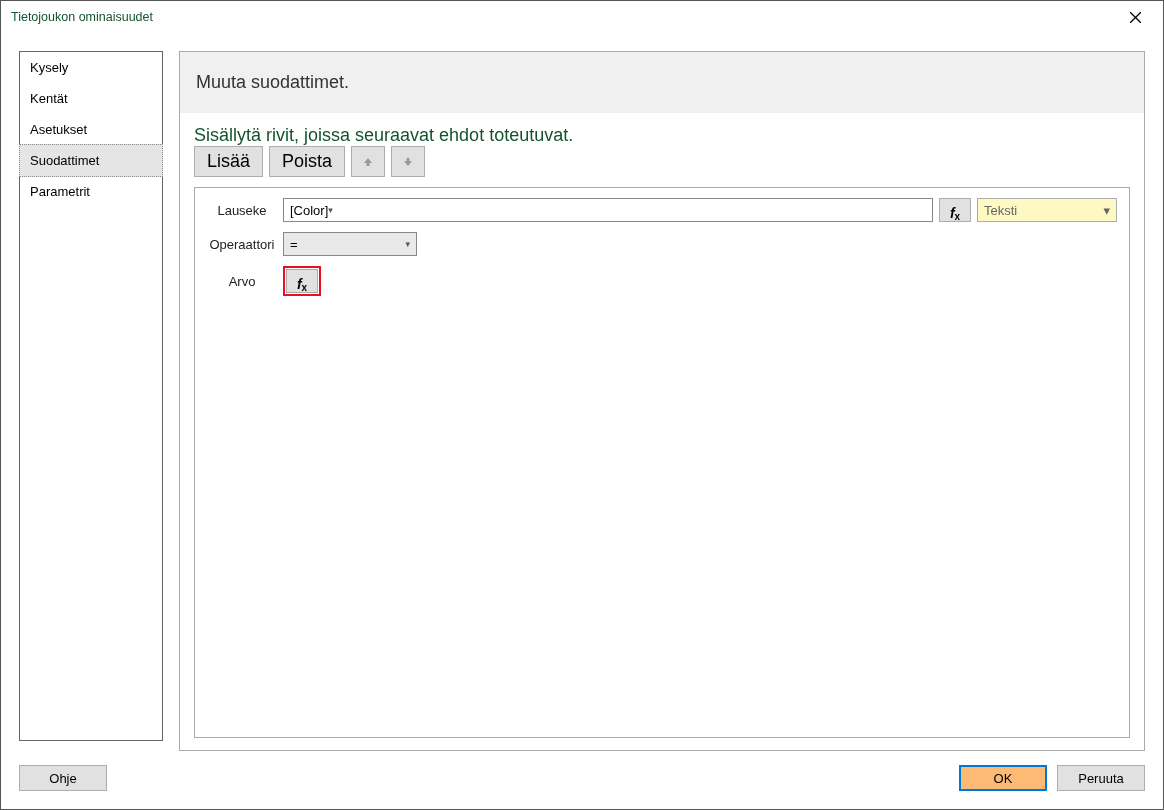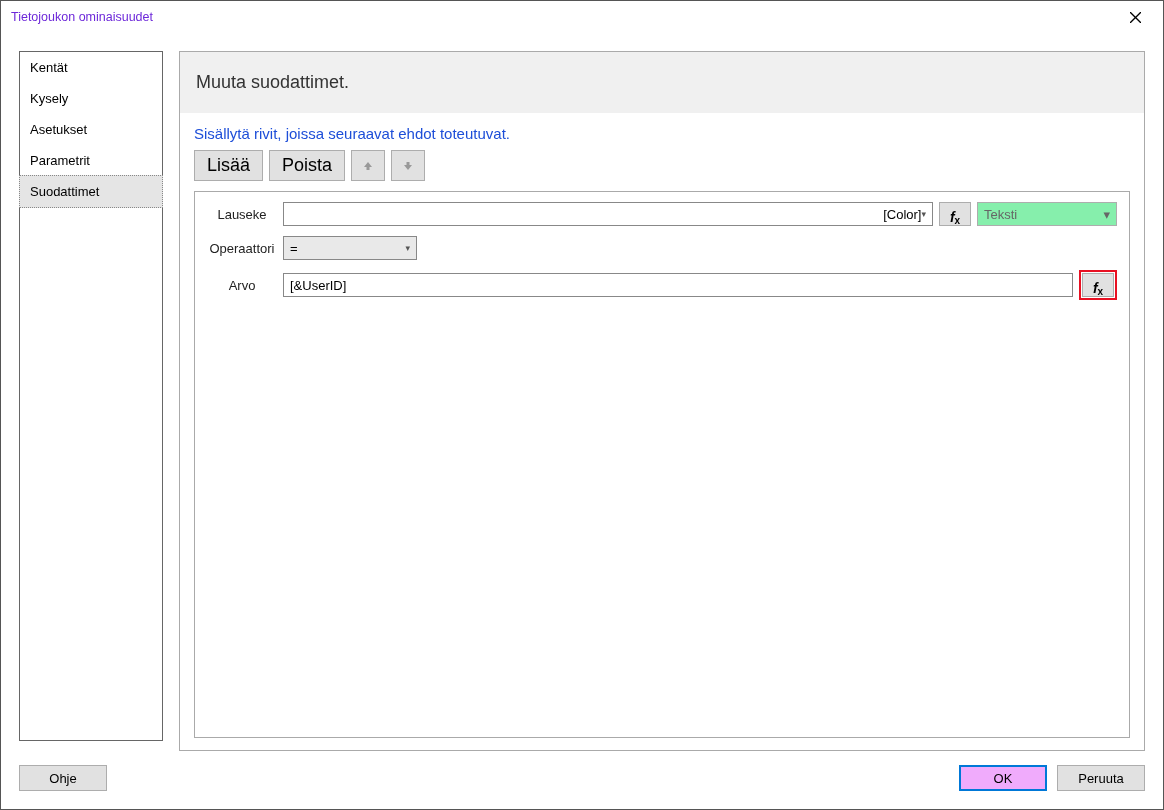--- a/index.html
+++ b/index.html
@@ -21,21 +21,21 @@
       display: flex;
       flex-direction: column;
       background: #fff;
     }
     .titlebar {
       height: 32px;
       display: flex;
       align-items: center;
       padding: 0 8px 0 10px;
       font-size: 12.5px;
-      color: #6d28d9;
+      color: #14532d;
       justify-content: space-between;
     }
     .titlebar .close {
       width: 40px;
       height: 28px;
       display: flex;
       align-items: center;
       justify-content: center;
       font-size: 14px;
       cursor: pointer;
@@ -87,23 +87,22 @@
       font-size: 18px;
       color: #333;
     }
     .content-body {
       padding: 12px 14px;
       flex: 1;
       display: flex;
       flex-direction: column;
     }
     .instruct {
-      font-size: 15px;
-      color: #1d4ed8;
-      margin-bottom: 8px;
+      font-size: 18px;
+      color: #14532d;
     }
     .button-row {
       display: flex;
       gap: 6px;
       margin-bottom: 10px;
     }
     .btn {
       background: #e1e1e1;
       border: 1px solid #adadad;
       font-size: 18px;
@@ -141,21 +140,21 @@
       border: 1px solid #888;
       background: #fff;
       font-size: 13px;
       padding: 0 6px;
       display: flex;
       align-items: center;
       position: relative;
     }
     .combo {
       flex: 1;
-      justify-content: flex-end;
+      justify-content: flex-start;
     }
     .combo .chev, .select-narrow .chev {
       font-size: 9px;
       color: #555;
     }
     .select-narrow {
       width: 134px;
       justify-content: flex-end;
       background: #e9e9e9;
     }
@@ -180,21 +179,21 @@
       flex-shrink: 0;
     }
     .fx-highlighted-wrap {
       border: 2.5px solid #e81123;
       padding: 1px;
       display: inline-flex;
     }
     .type-box {
       width: 140px;
       height: 24px;
-      background: #86efac;
+      background: #fef9c3;
       border: 1px solid #adadad;
       display: flex;
       align-items: center;
       justify-content: space-between;
       padding: 0 6px;
       font-size: 13px;
       color: #666;
       flex-shrink: 0;
     }
     .text-input {
@@ -216,21 +215,21 @@
       height: 26px;
       background: #e1e1e1;
       border: 1px solid #adadad;
       font-size: 13px;
       cursor: pointer;
       display: flex;
       align-items: center;
       justify-content: center;
     }
     .dlg-btn.primary {
-      background: #f0abfc;
+      background: #fdba74;
       border: 2px solid #0078d7;
     }
   </style>
 </head>
 <body>
 
 <div class="window">
 
   <div class="titlebar">
     <span>Tietojoukon ominaisuudet</span>
@@ -239,25 +238,25 @@
           <line x1="0" y1="0" x2="10" y2="10" stroke="#000" stroke-width="1.2"></line>
           <line x1="10" y1="0" x2="0" y2="10" stroke="#000" stroke-width="1.2"></line>
         </svg>
     </div>
   </div>
 
   <div class="body-area">
     <div class="main-split">
 
       <div class="sidebar">
+        <div class="sidebar-item">Kysely</div>
         <div class="sidebar-item">Kentät</div>
-        <div class="sidebar-item">Kysely</div>
         <div class="sidebar-item">Asetukset</div>
+        <div class="sidebar-item selected">Suodattimet</div>
         <div class="sidebar-item">Parametrit</div>
-        <div class="sidebar-item selected">Suodattimet</div>
       </div>
 
       <div class="content-pane">
         <div class="content-header">Muuta suodattimet.</div>
         <div class="content-body">
           <div class="instruct">Sisällytä rivit, joissa seuraavat ehdot toteutuvat.</div>
 
           <div class="button-row">
             <button class="btn">Lisää</button>
             <button class="btn">Poista</button>
@@ -293,23 +292,20 @@
             <div class="form-row">
               <div class="form-label">Operaattori</div>
               <div class="select-narrow op">
                 <span>=</span>
                 <span class="chev">▾</span>
               </div>
             </div>
 
             <div class="form-row">
               <div class="form-label">Arvo</div>
-              <div class="text-input">
-                <span>[&amp;UserID]</span>
-              </div>
               <span class="fx-highlighted-wrap">
                 <button class="fx-btn">
                   <span><i>f</i><span style="font-size:10px;font-style:normal;position:relative;top:2px">x</span></span>
                 </button>
               </span>
             </div>
 
           </div>
         </div>
       </div>

